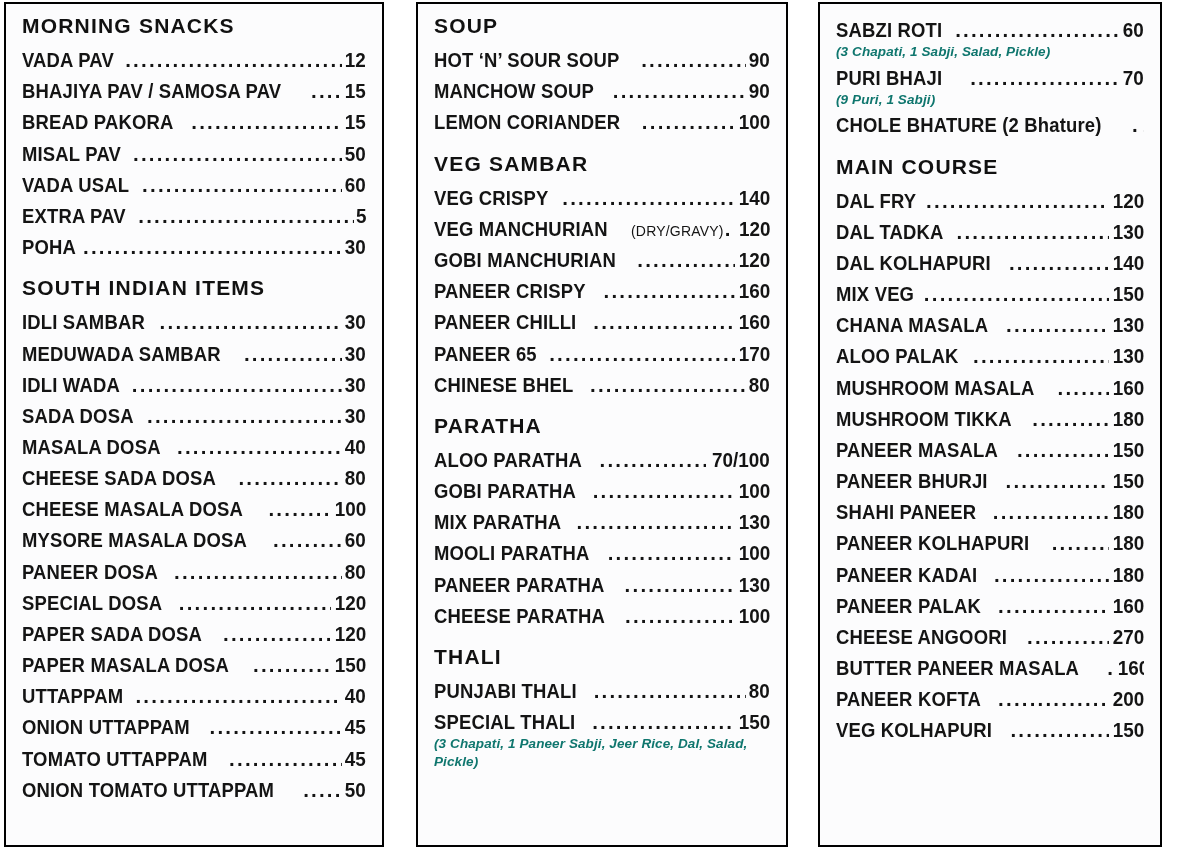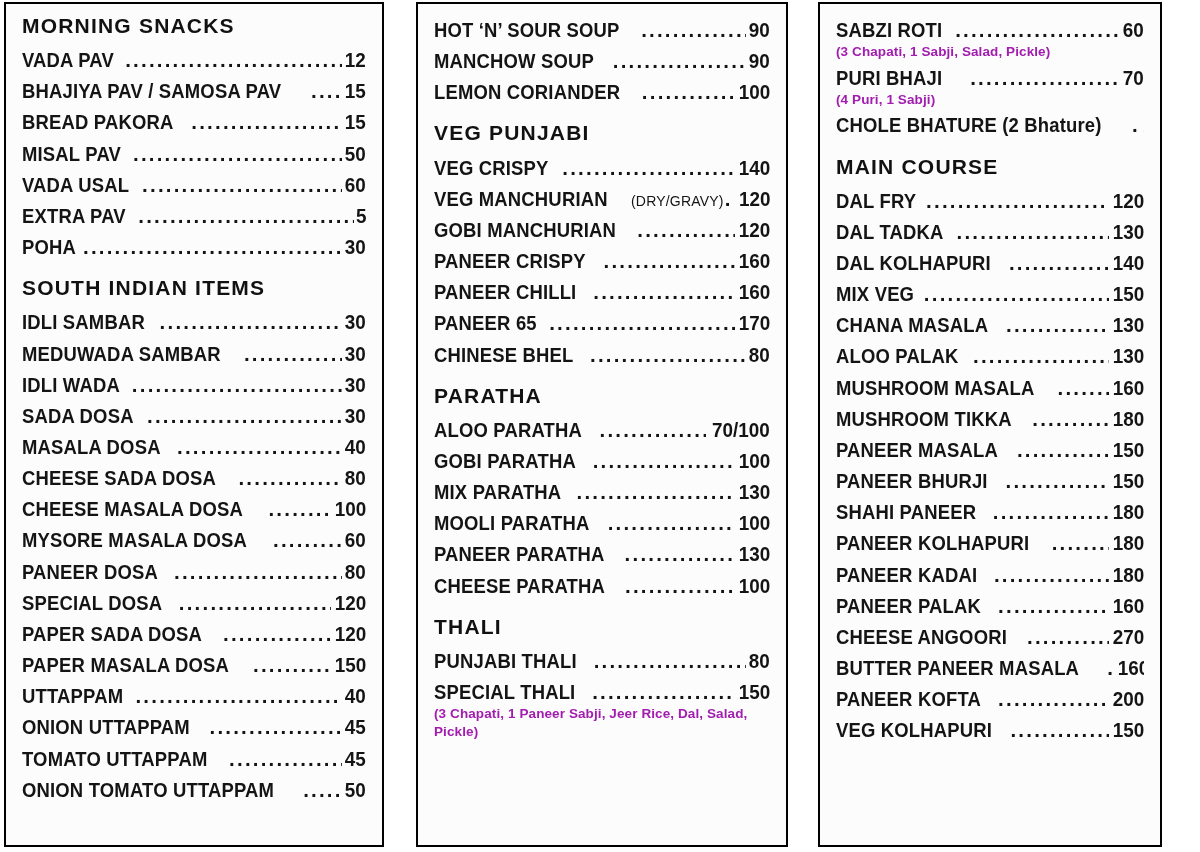--- a/index.html
+++ b/index.html
@@ -89,24 +89,25 @@
     transform-origin: right center;
   }
   .item-row.pre-gap .leader { padding-left: 16px; }
 
   
   .item-desc {
     font-family: "Liberation Sans", sans-serif;
     font-weight: bold;
     font-size: 13.5px;
     line-height: 1.3;
-    color: #a21caf;
+    color: #0f766e;
     margin: -2px 0 1px 0;
     white-space: normal;
     letter-spacing: 0.1px;
+    font-style: italic;
   }
 </style>
 </head>
 <body>
 
 <div id="menu-board">
   <div class="menu-panel" id="panel-1">
       <div class="section-block">
         <div class="section-head">MORNING SNACKS</div>
         <div class="item-row">
@@ -224,38 +225,39 @@
         </div>
         <div class="item-row">
           <span class="item-name">ONION TOMATO UTTAPPAM</span>
           <span class="leader"></span>
           <span class="item-price">50</span>
         </div>
       </div>
     </div>
   <div class="menu-panel" id="panel-2">
       <div class="section-block">
+        <div class="section-head">SOUP</div>
         <div class="item-row">
           <span class="item-name">HOT ‘N’ SOUR SOUP</span>
           <span class="leader"></span>
           <span class="item-price">90</span>
         </div>
         <div class="item-row">
           <span class="item-name">MANCHOW SOUP</span>
           <span class="leader"></span>
           <span class="item-price">90</span>
         </div>
         <div class="item-row">
           <span class="item-name">LEMON CORIANDER</span>
           <span class="leader"></span>
           <span class="item-price">100</span>
         </div>
       </div>
       <div class="section-block">
-        <div class="section-head">VEG PUNJABI</div>
+        <div class="section-head">VEG SAMBAR</div>
         <div class="item-row">
           <span class="item-name">VEG CRISPY</span>
           <span class="leader"></span>
           <span class="item-price">140</span>
         </div>
         <div class="item-row">
           <span class="item-name">VEG MANCHURIAN</span>
           <span class="item-qual">(DRY/GRAVY)</span>
           <span class="leader"></span>
           <span class="item-price">120/130</span>
@@ -340,21 +342,21 @@
           <span class="item-name">SABZI ROTI</span>
           <span class="leader"></span>
           <span class="item-price">60</span>
         </div>
         <div class="item-desc">(3 Chapati, 1 Sabji, Salad, Pickle)</div>
         <div class="item-row pre-gap">
           <span class="item-name">PURI BHAJI</span>
           <span class="leader"></span>
           <span class="item-price">70</span>
         </div>
-        <div class="item-desc">(4 Puri, 1 Sabji)</div>
+        <div class="item-desc">(9 Puri, 1 Sabji)</div>
         <div class="item-row">
           <span class="item-name">CHOLE BHATURE (2 Bhature)</span>
           <span class="leader"></span>
           <span class="item-price">100</span>
         </div>
       </div>
       <div class="section-block">
         <div class="section-head">MAIN COURSE</div>
         <div class="item-row">
           <span class="item-name">DAL FRY</span>

